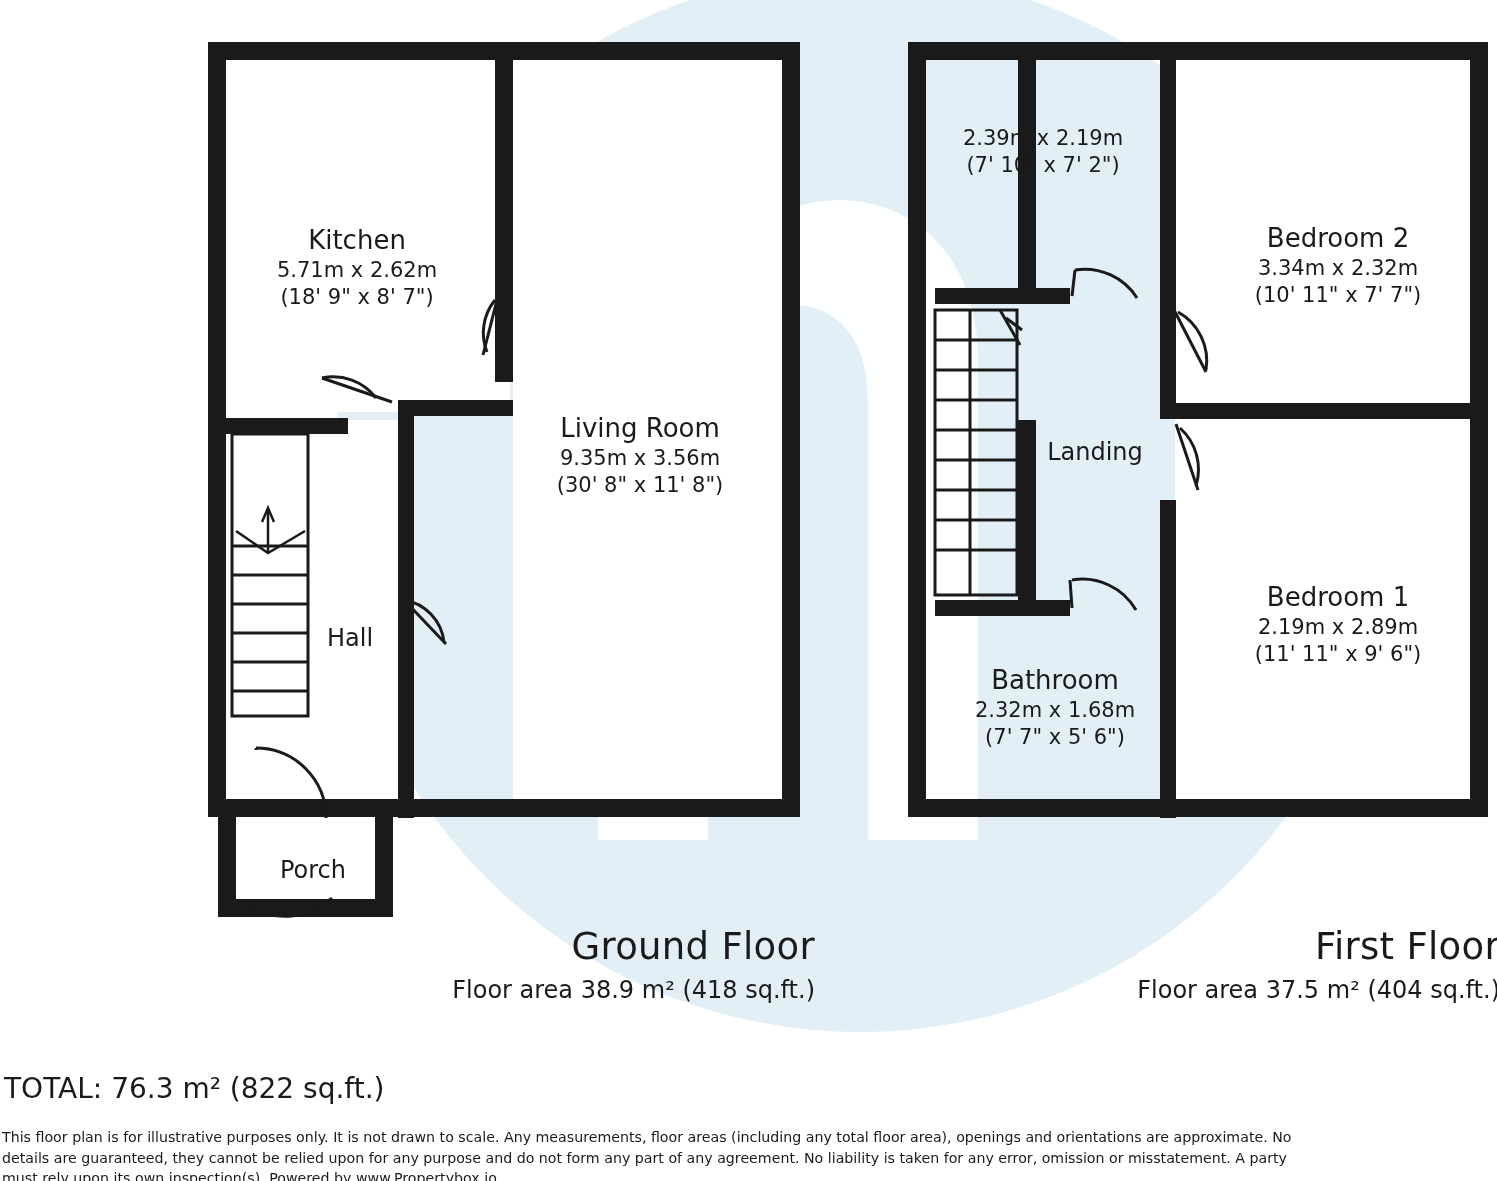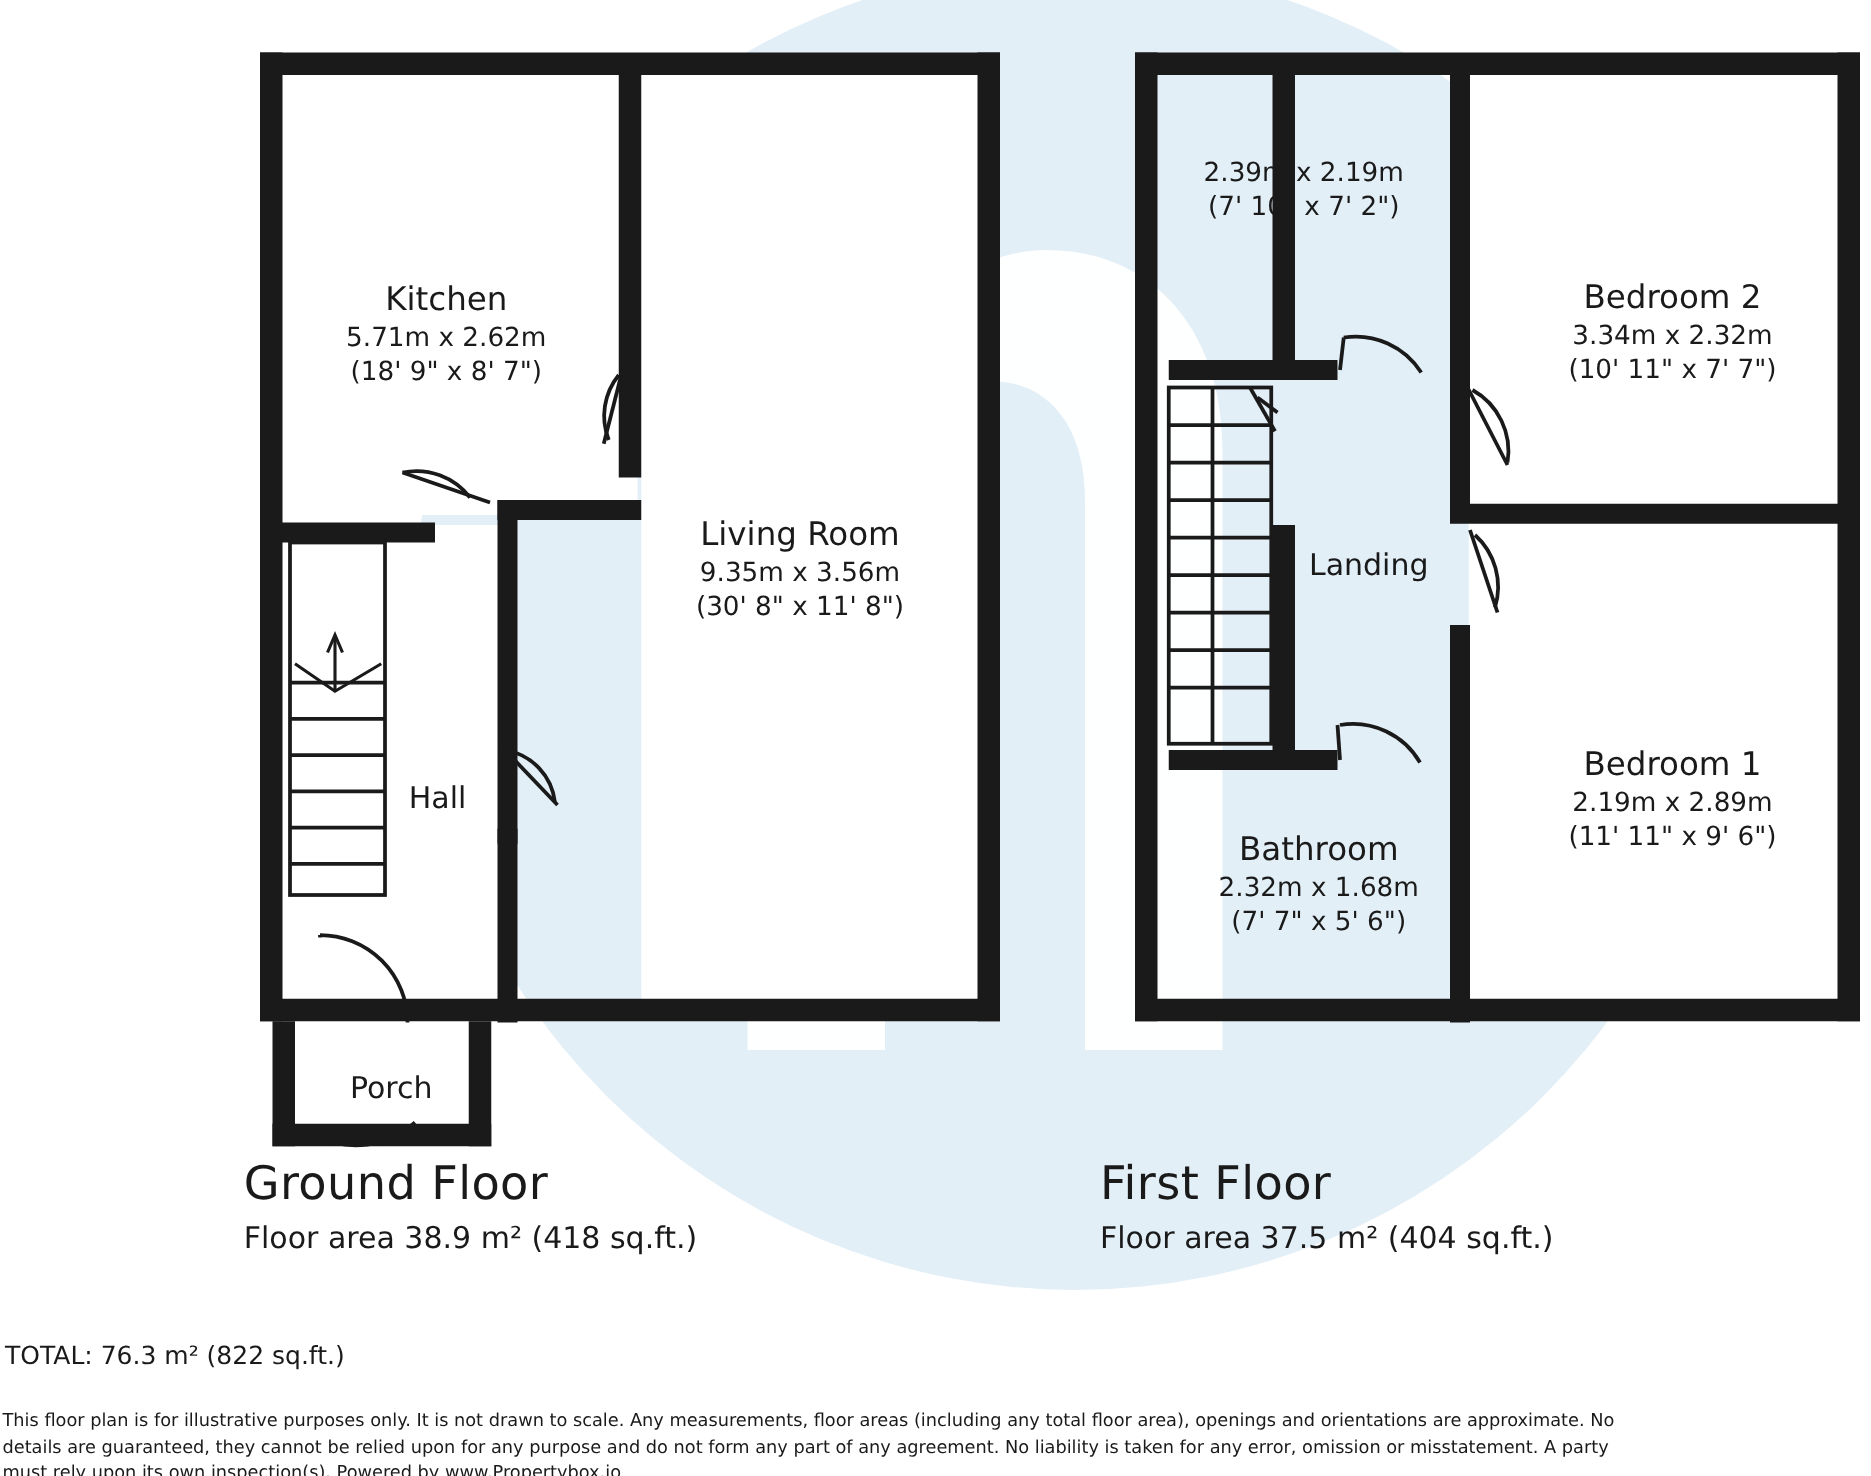--- a/index.html
+++ b/index.html
@@ -57,39 +57,39 @@
     font-size: 26px;
     display: block;
   }
   .label .rdim {
     font-size: 21px;
     display: block;
   }
   .label.small .rname { font-size: 24px; }
   .floor-title {
     position: absolute;
-    text-align: left;
+    text-align: right;
     z-index: 3;
     white-space: nowrap;
   }
   .floor-title .ft {
     display: block;
     font-size: 37px;
     letter-spacing: 0.3px;
   }
   .floor-title .fa {
     display: block;
     font-size: 24px;
     margin-top: 8px;
   }
   .total {
     position: absolute;
     left: 4px;
     top: 1072px;
-    font-size: 20px;
+    font-size: 28px;
     z-index: 3;
     white-space: nowrap;
   }
   .disclaimer {
     position: absolute;
     left: 2px;
     top: 1127px;
     width: 1290px;
     font-size: 14.2px;
     line-height: 1.45;
@@ -254,21 +254,21 @@
     <span class="rdim">2.39m x 2.19m</span>
     <span class="rdim">(7' 10" x 7' 2")</span>
   </div>
 
   <div class="label" style="left:1193px; top:222px; width:290px;">
     <span class="rname">Bedroom 2</span>
     <span class="rdim">3.34m x 2.32m</span>
     <span class="rdim">(10' 11" x 7' 7")</span>
   </div>
 
-  <div class="label" style="left:1193px; top:596px; width:290px;">
+  <div class="label" style="left:1193px; top:581px; width:290px;">
     <span class="rname">Bedroom 1</span>
     <span class="rdim">2.19m x 2.89m</span>
     <span class="rdim">(11' 11" x 9' 6")</span>
   </div>
 
   <div class="label small" style="left:1020px; top:437px; width:150px;">
     <span class="rname">Landing</span>
   </div>
 
   <div class="label" style="left:925px; top:664px; width:260px;">

